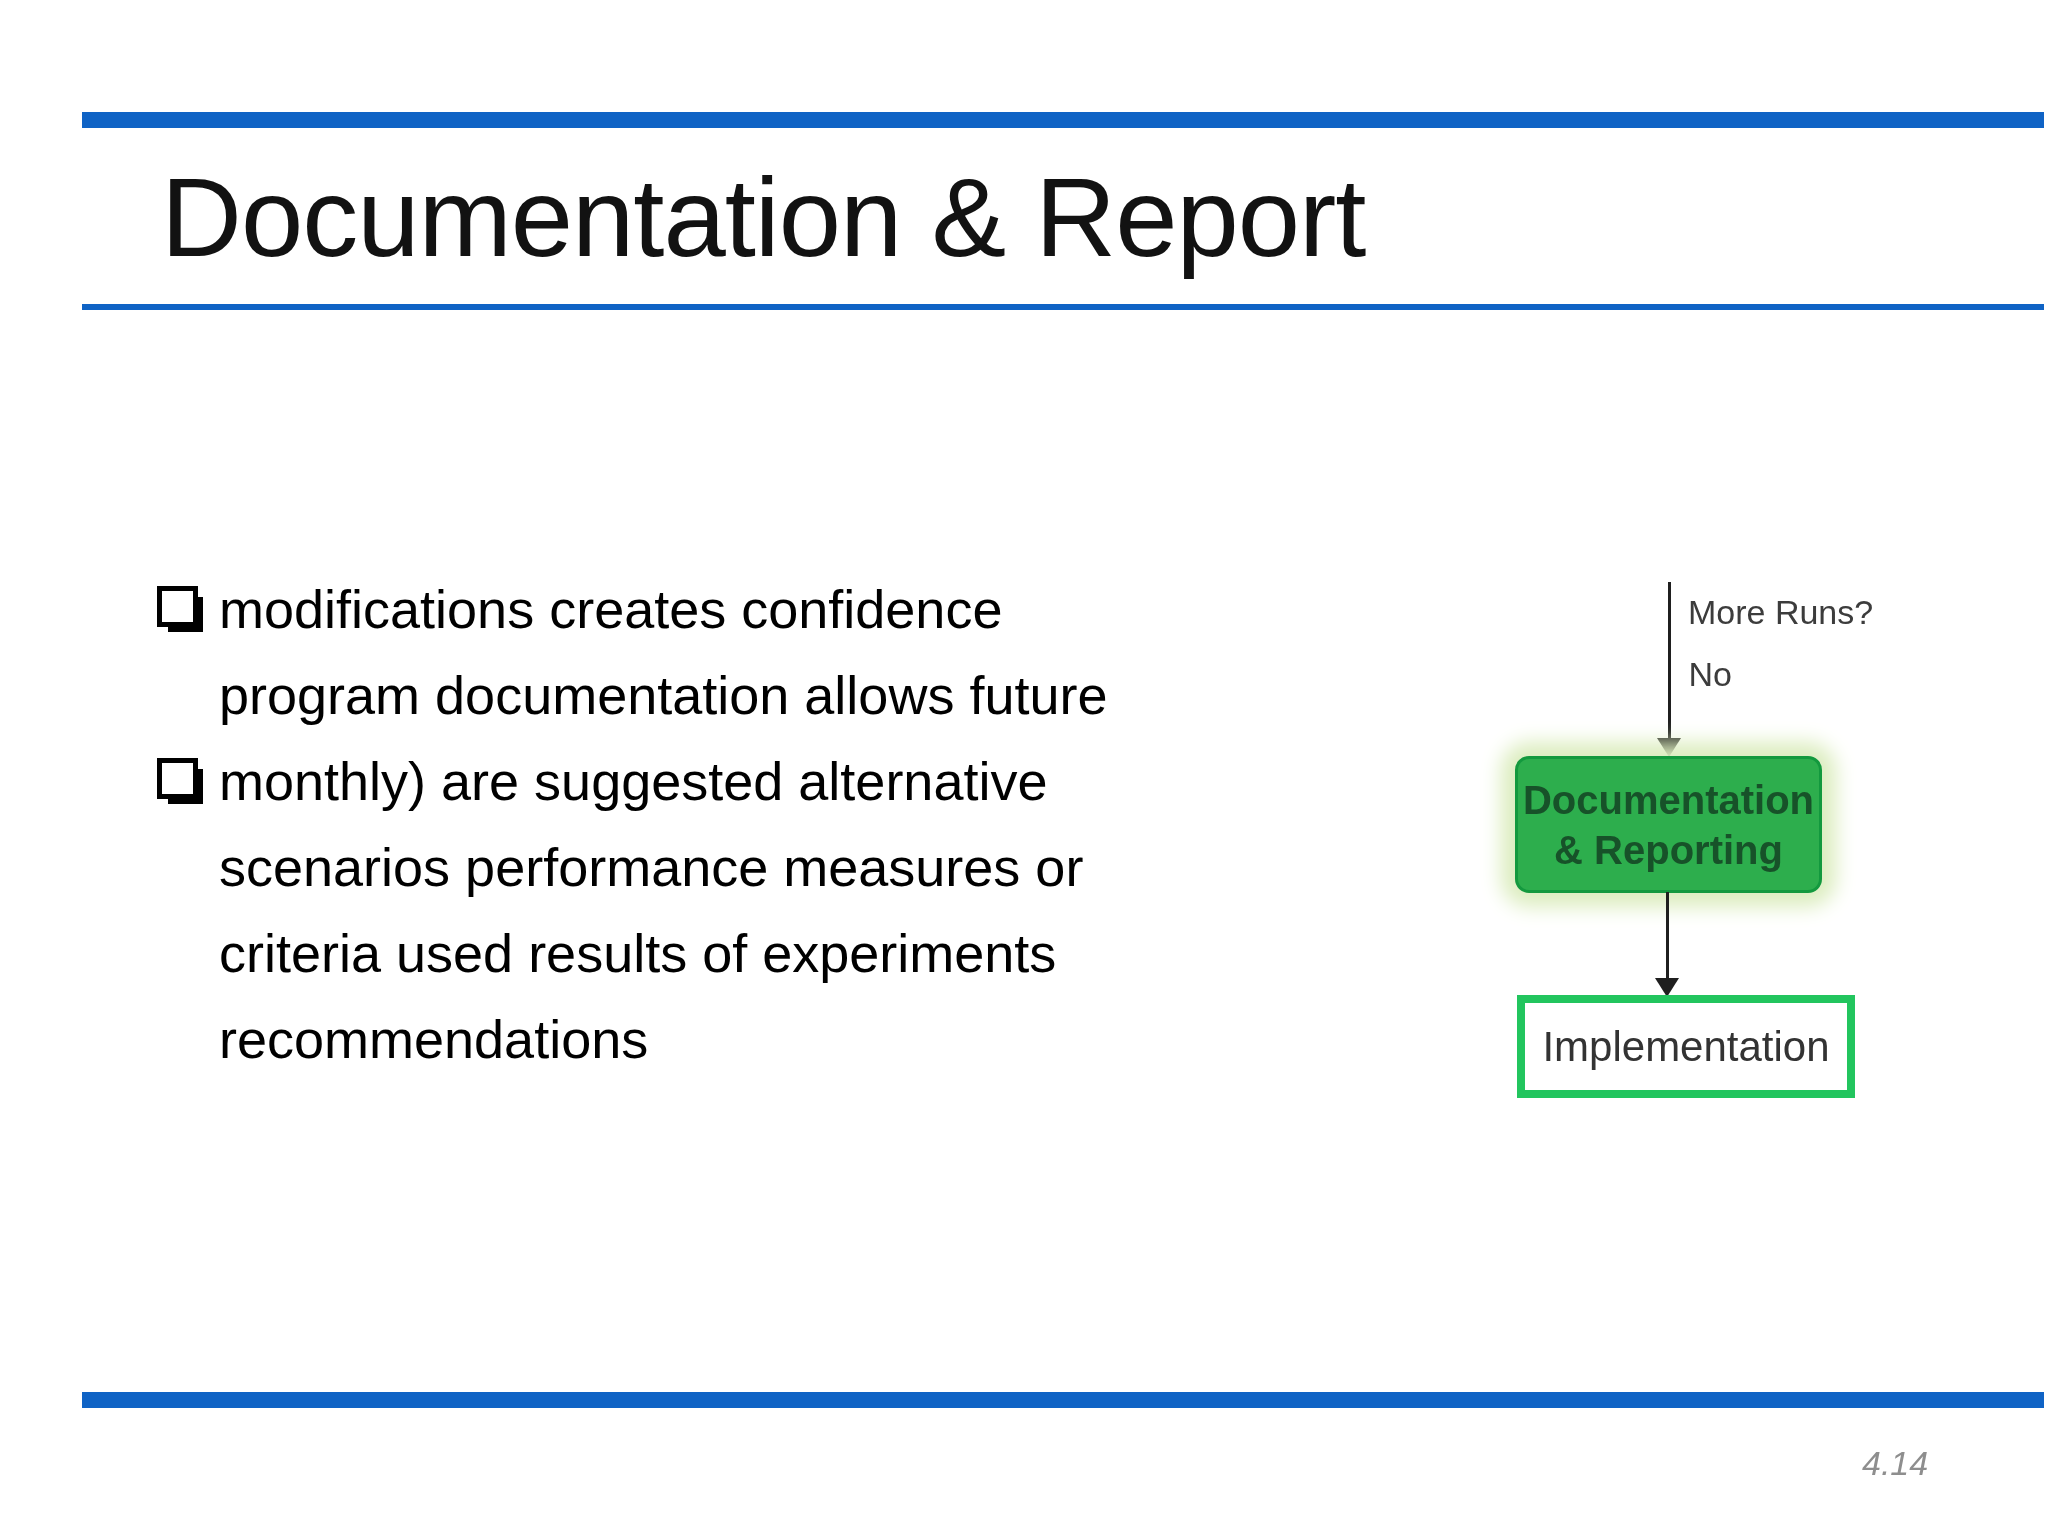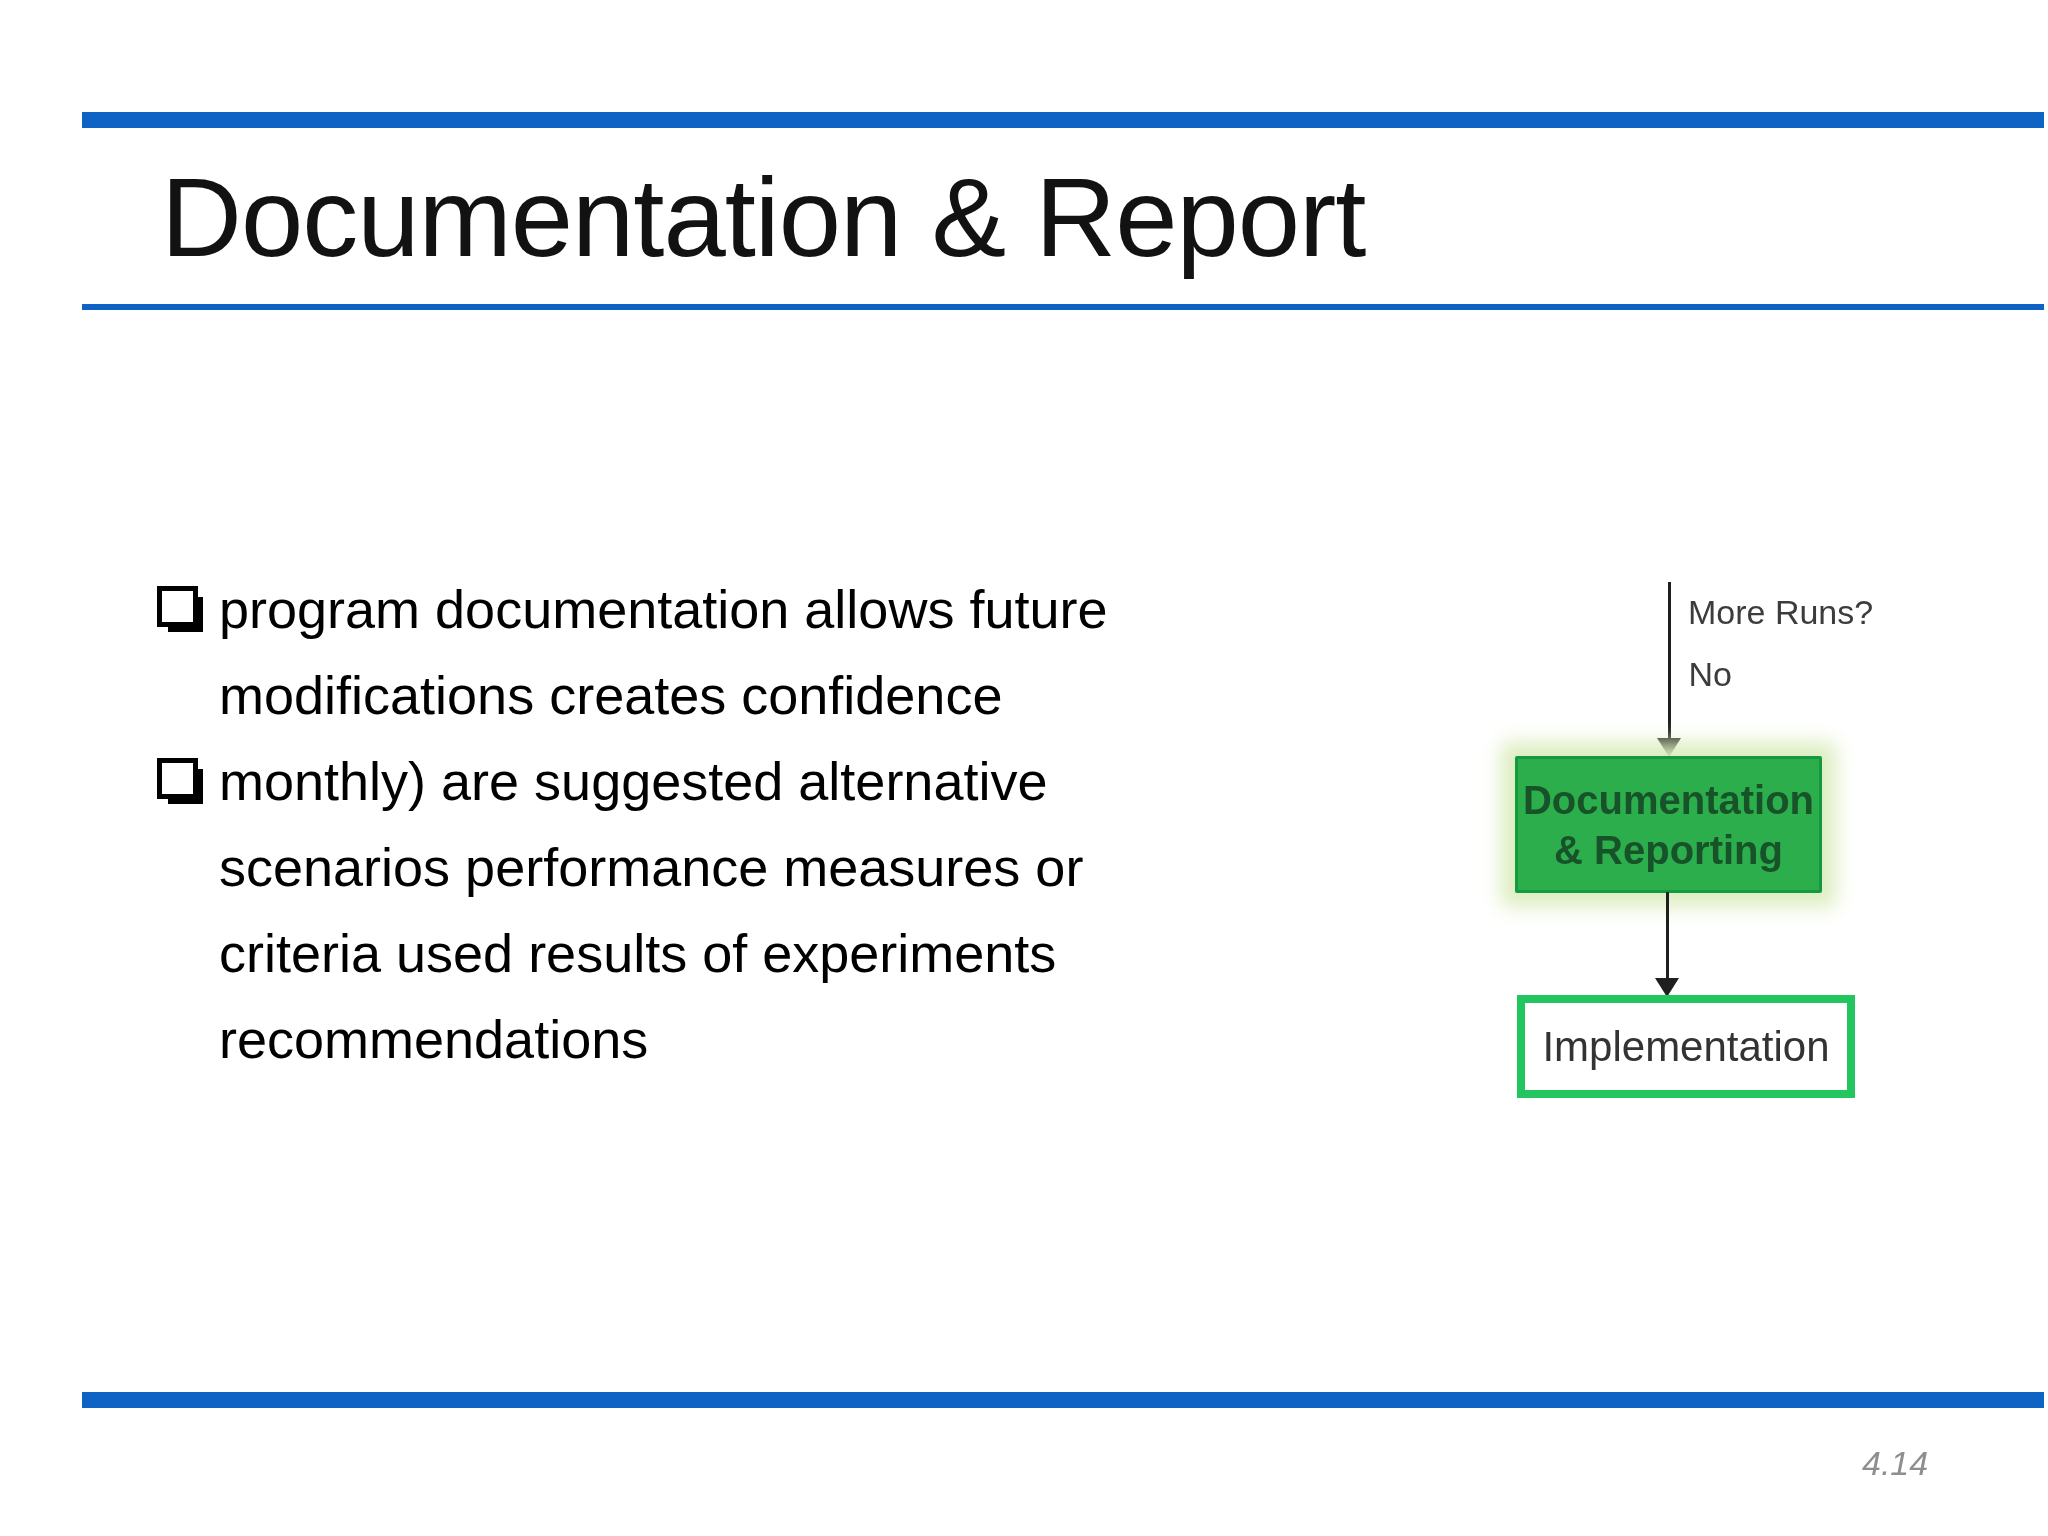--- a/index.html
+++ b/index.html
@@ -65,21 +65,21 @@
 
   .flow-label { position: absolute; font-size: 34px; color: #3c3c3c; white-space: nowrap; }
   .flow-label-more-runs { left: 1641px; top: 593px; }
   .flow-label-no { left: 1633px; top: 655px; width: 52px; text-align: right; }
 
   .doc-box {
     position: absolute; left: 1468px; top: 756px;
     width: 301px; height: 131px;
     background: #2dae4d;
     border: 3px solid #13993e;
-    border-radius: 2px;
+    border-radius: 14px;
     box-shadow: 0 0 20px 14px #dcedbf;
     display: flex; flex-direction: column;
     align-items: center; justify-content: center;
     color: #175229; font-weight: bold;
     font-size: 40px; line-height: 50px;
     text-align: center;
   }
 
   .impl-box {
     position: absolute; left: 1470px; top: 995px;
@@ -105,22 +105,22 @@
   <div class="top-bar"></div>
 
   <div class="slide-title">Documentation &amp; Report</div>
 
   <div class="title-underline"></div>
 
   <div class="bullets">
 
     <div class="bullet-item">
       <span class="bullet-glyph"></span>
+      <div class="bullet-line">modifications creates confidence</div>
       <div class="bullet-line">program documentation allows future</div>
-      <div class="bullet-line">modifications creates confidence</div>
     </div>
 
     <div class="bullet-item">
       <span class="bullet-glyph"></span>
       <div class="bullet-line">monthly) are suggested alternative</div>
       <div class="bullet-line">scenarios performance measures or</div>
       <div class="bullet-line">criteria used results of experiments</div>
       <div class="bullet-line">recommendations</div>
     </div>
 

